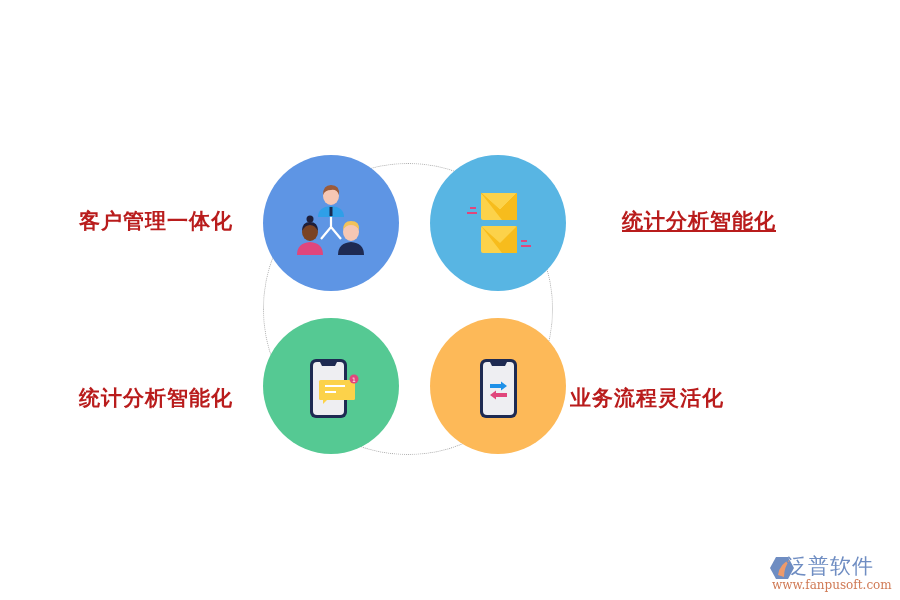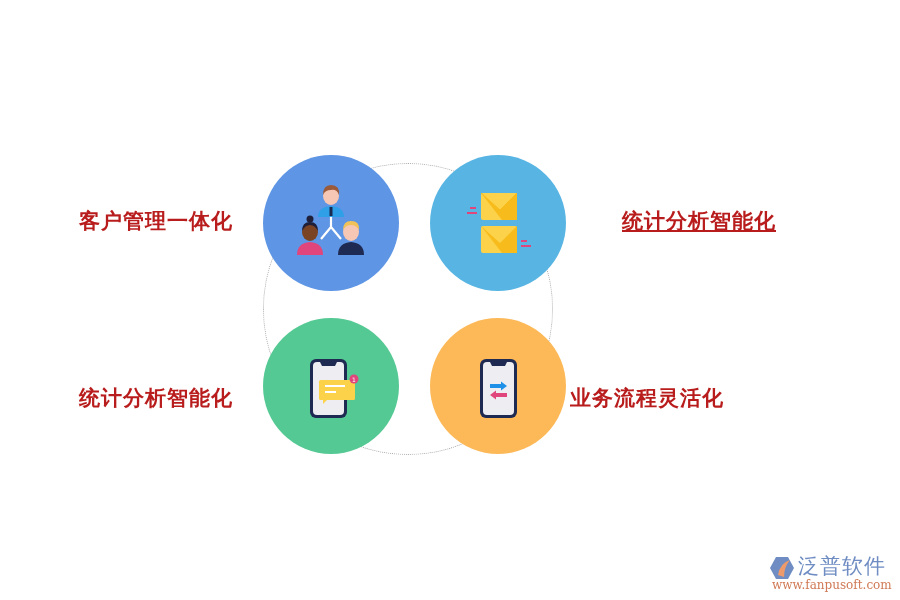--- a/index.html
+++ b/index.html
@@ -15,21 +15,21 @@
     position: absolute; width: 136px; height: 136px; border-radius: 50%;
   }
   .node svg { position: absolute; left: 0; top: 0; width: 136px; height: 136px; }
   .label {
     position: absolute; font-size: 21px; font-weight: bold; color: #b91c1c; white-space: nowrap;
     letter-spacing: 1px;
   }
   .logo { position: absolute; left: 768px; top: 553px; width: 128px; height: 42px; }
   .logo-mark { position: absolute; left: 0; top: 2px; width: 28px; height: 26px; }
   .logo-cn {
-    position: absolute; left: 30px; top: -1px; font-size: 21px; color: #6f8dc2; white-space: nowrap;
+    position: absolute; left: 18px; top: -1px; font-size: 21px; color: #6f8dc2; white-space: nowrap;
     letter-spacing: 1px;
   }
   .logo-url {
     position: absolute; left: 4px; top: 25px; font-size: 12px; color: #d07a55; white-space: nowrap;
     font-family: "DejaVu Serif", "Liberation Serif", serif;
   }
 </style>
 </head>
 <body>
 

